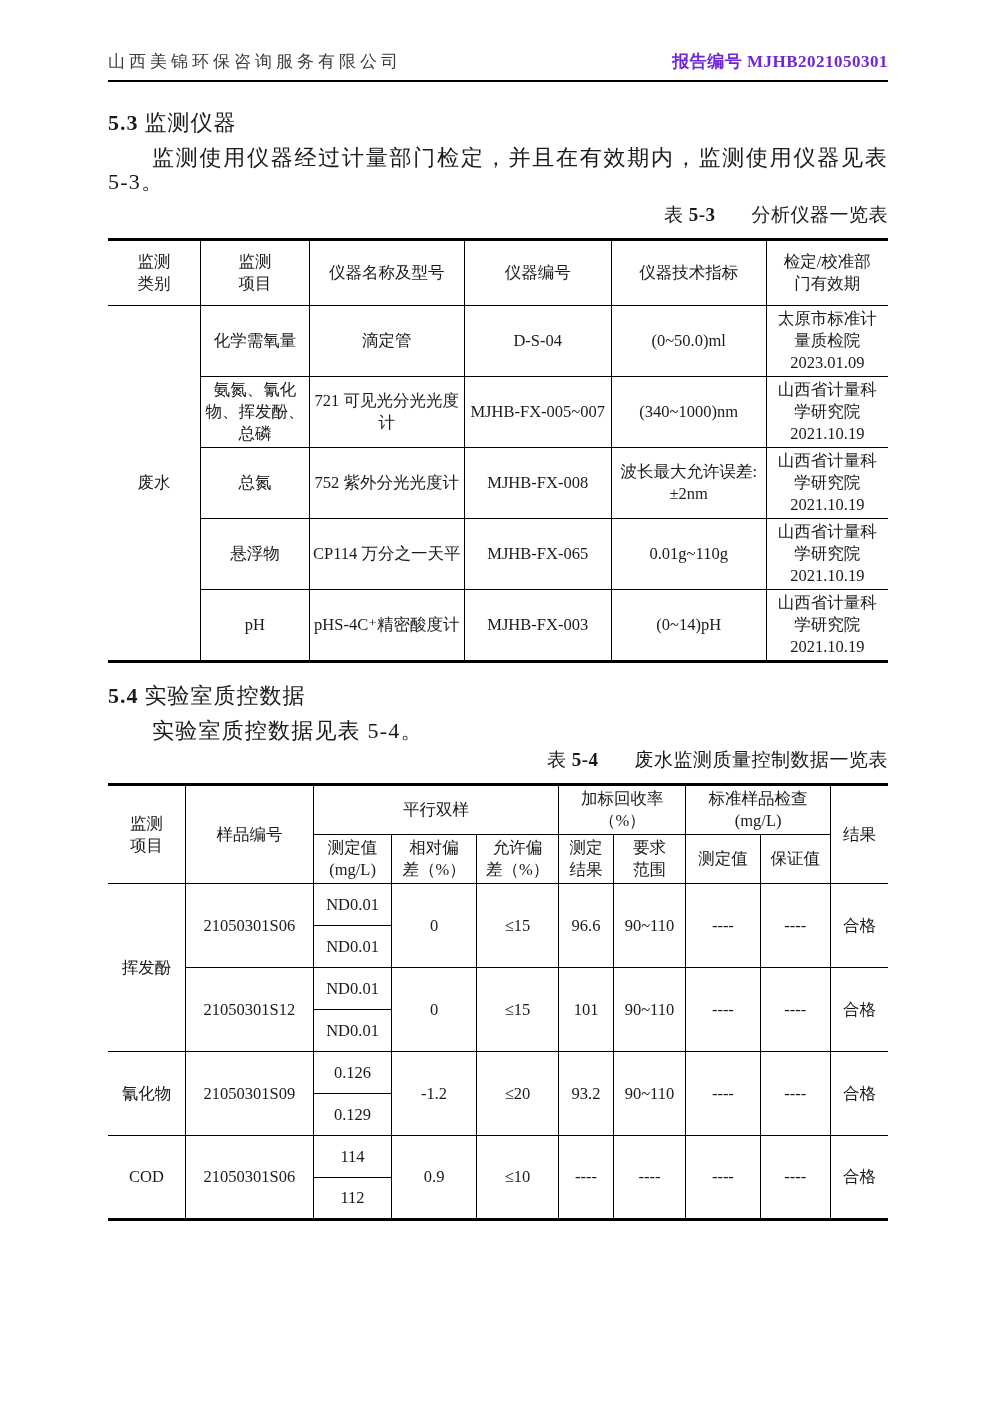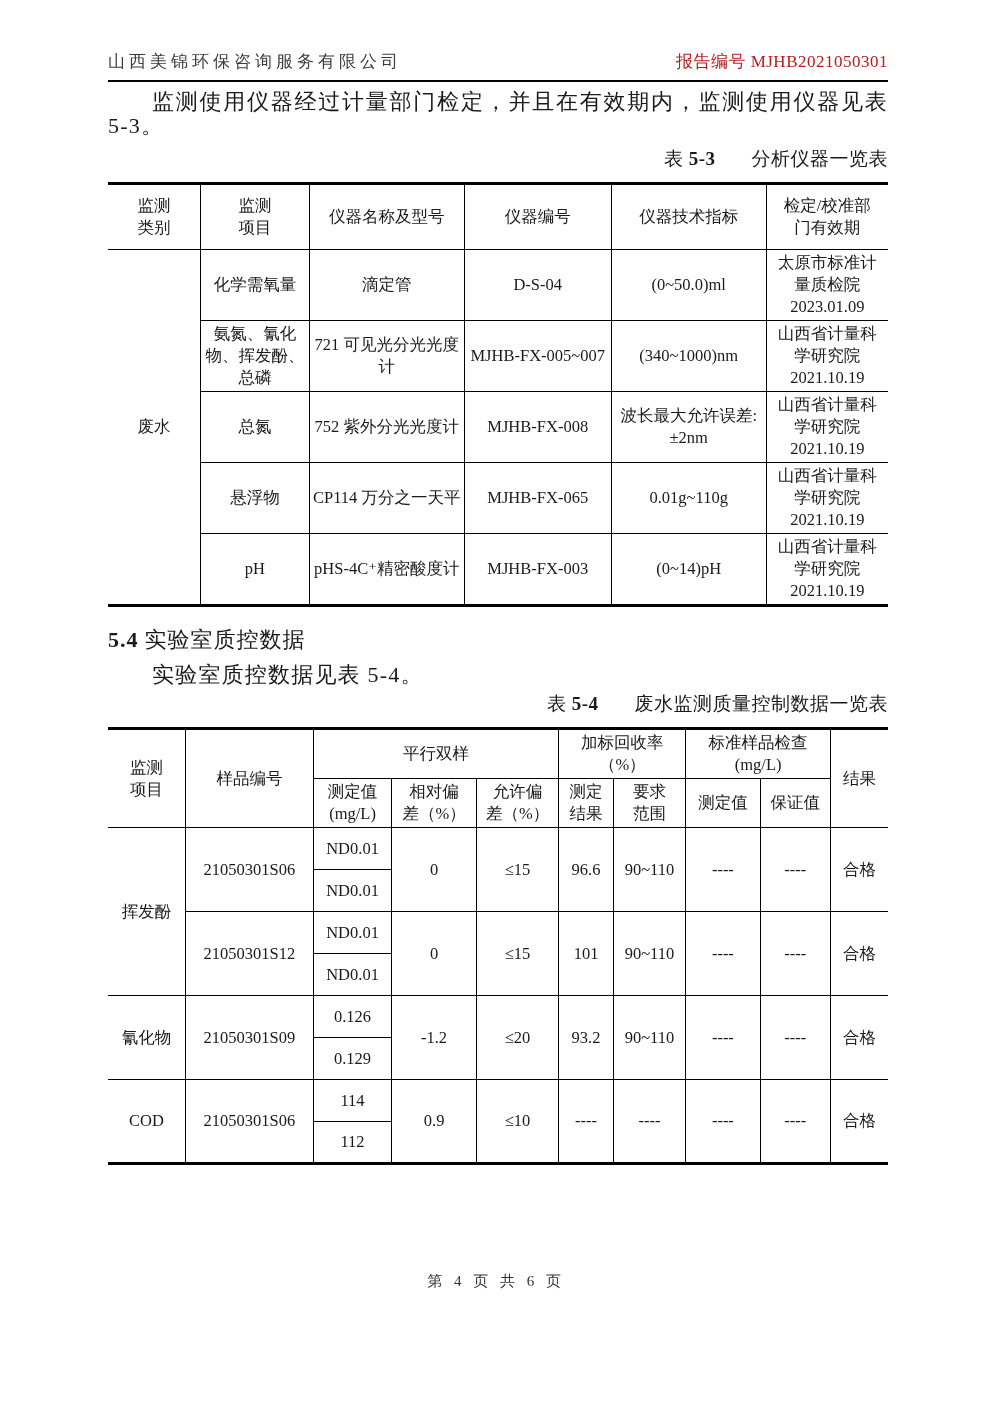--- a/index.html
+++ b/index.html
@@ -17,21 +17,21 @@
   }
   
   .doc-header {
     display: flex; justify-content: space-between; align-items: flex-end;
     border-bottom: 2px solid #000;
     padding-bottom: 7px;
     font-size: 17px;
     gap: 36px;
   }
   .company { color: #3d3d3d; letter-spacing: 4px; }
-  .report-no { color: #b91c1c; letter-spacing: 0.5px; }
+  .report-no { color: #6d28d9; letter-spacing: 0.5px; font-weight: bold; }
   
   .section-heading {
     margin-top: 26px;
     font-size: 22px; letter-spacing: 1px;
   }
   .section-heading .num { font-weight: bold; margin-right: 6px; }
   .para {
     margin: 8px 0 0 0;
     font-size: 22px; line-height: 24px;
     letter-spacing: 1.2px;
@@ -78,20 +78,23 @@
 </head>
 <body>
 
 <div class="sheet">
 
   <div class="doc-header">
     <span class="company">山西美锦环保咨询服务有限公司</span>
     <span class="report-no">报告编号 MJHB2021050301</span>
   </div>
 
+  <div class="section-heading">
+    <span class="num">5.3</span><span>监测仪器</span>
+  </div>
 
   <p class="para">监测使用仪器经过计量部门检定，并且在有效期内，监测使用仪器见表 5-3。</p>
 
   <div class="caption">
     <span class="cap-label"><span>表</span> <b>5-3</b></span><span class="cap-title">分析仪器一览表</span>
   </div>
 
   <table>
     <colgroup>
       <col style="width:92px">
@@ -274,15 +277,14 @@
       <td rowspan="2">----</td>
       <td rowspan="2">----</td>
       <td class="er" rowspan="2">合格</td>
     </tr>
     <tr class="h42">
       <td>112</td>
     </tr>
   </tbody>
     </table>
 
-  <div class="doc-footer">第 4 页 共 6 页</div>
 
 </div>
 
 </body></html>

